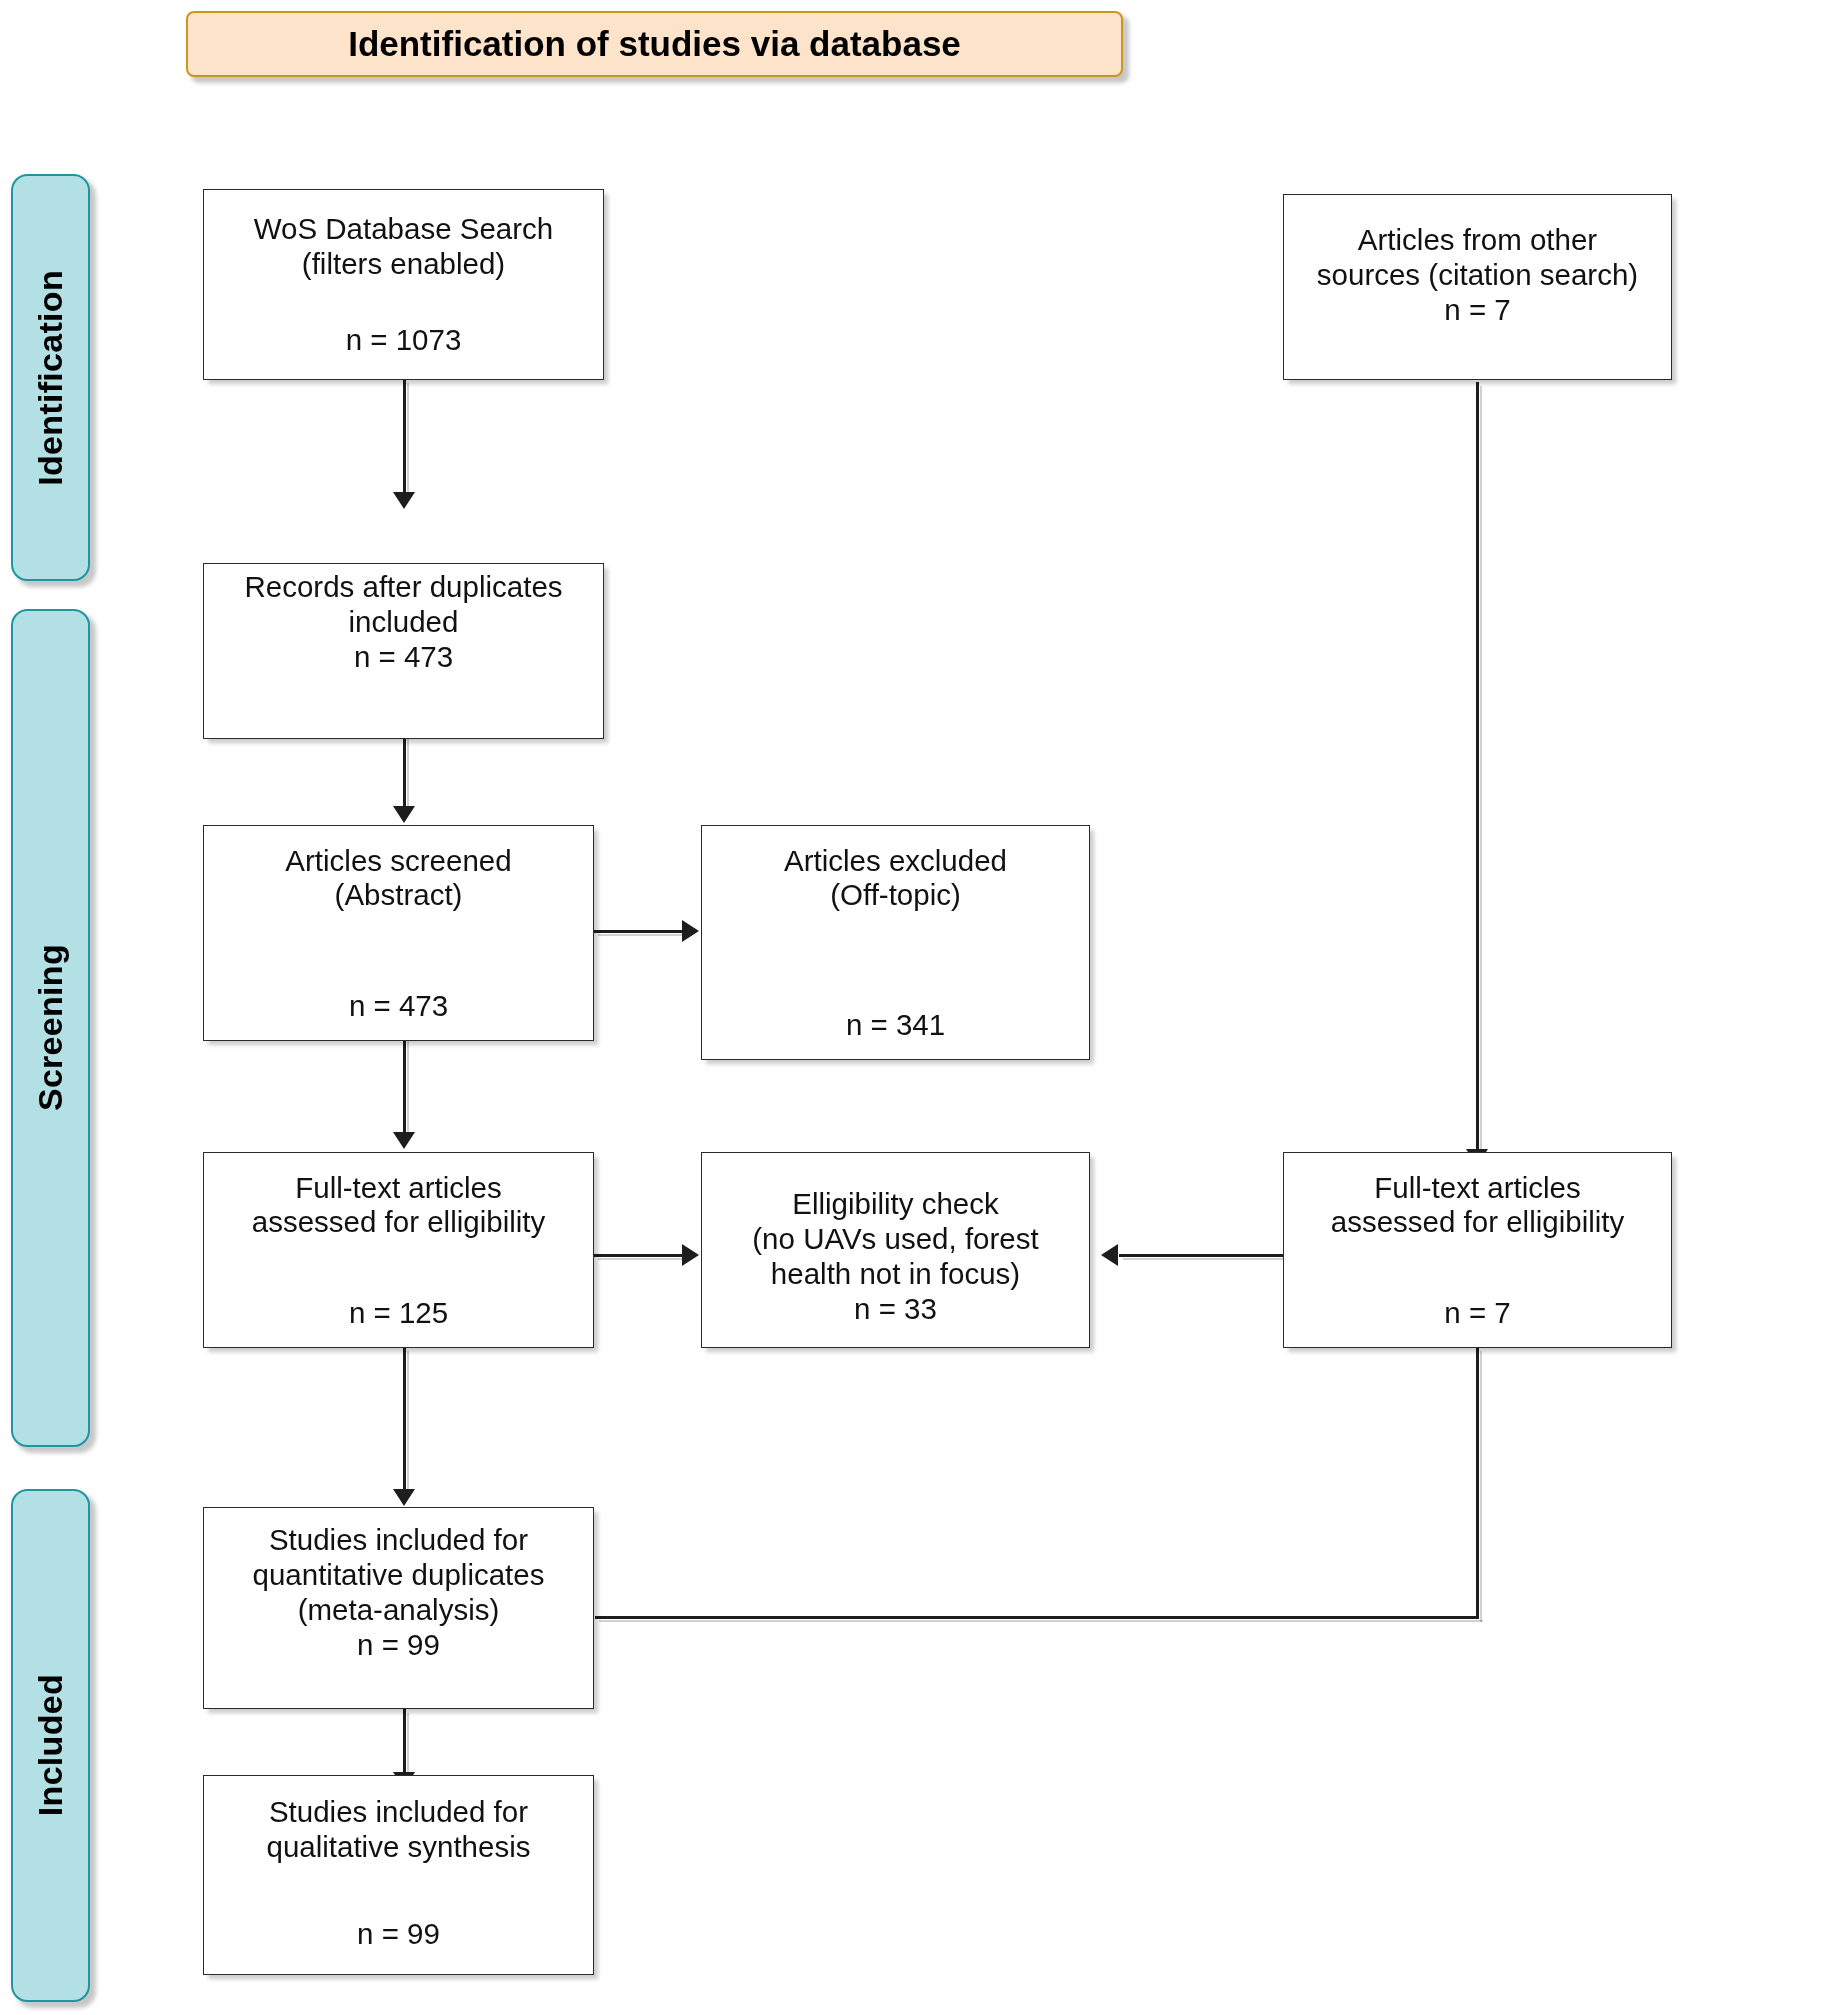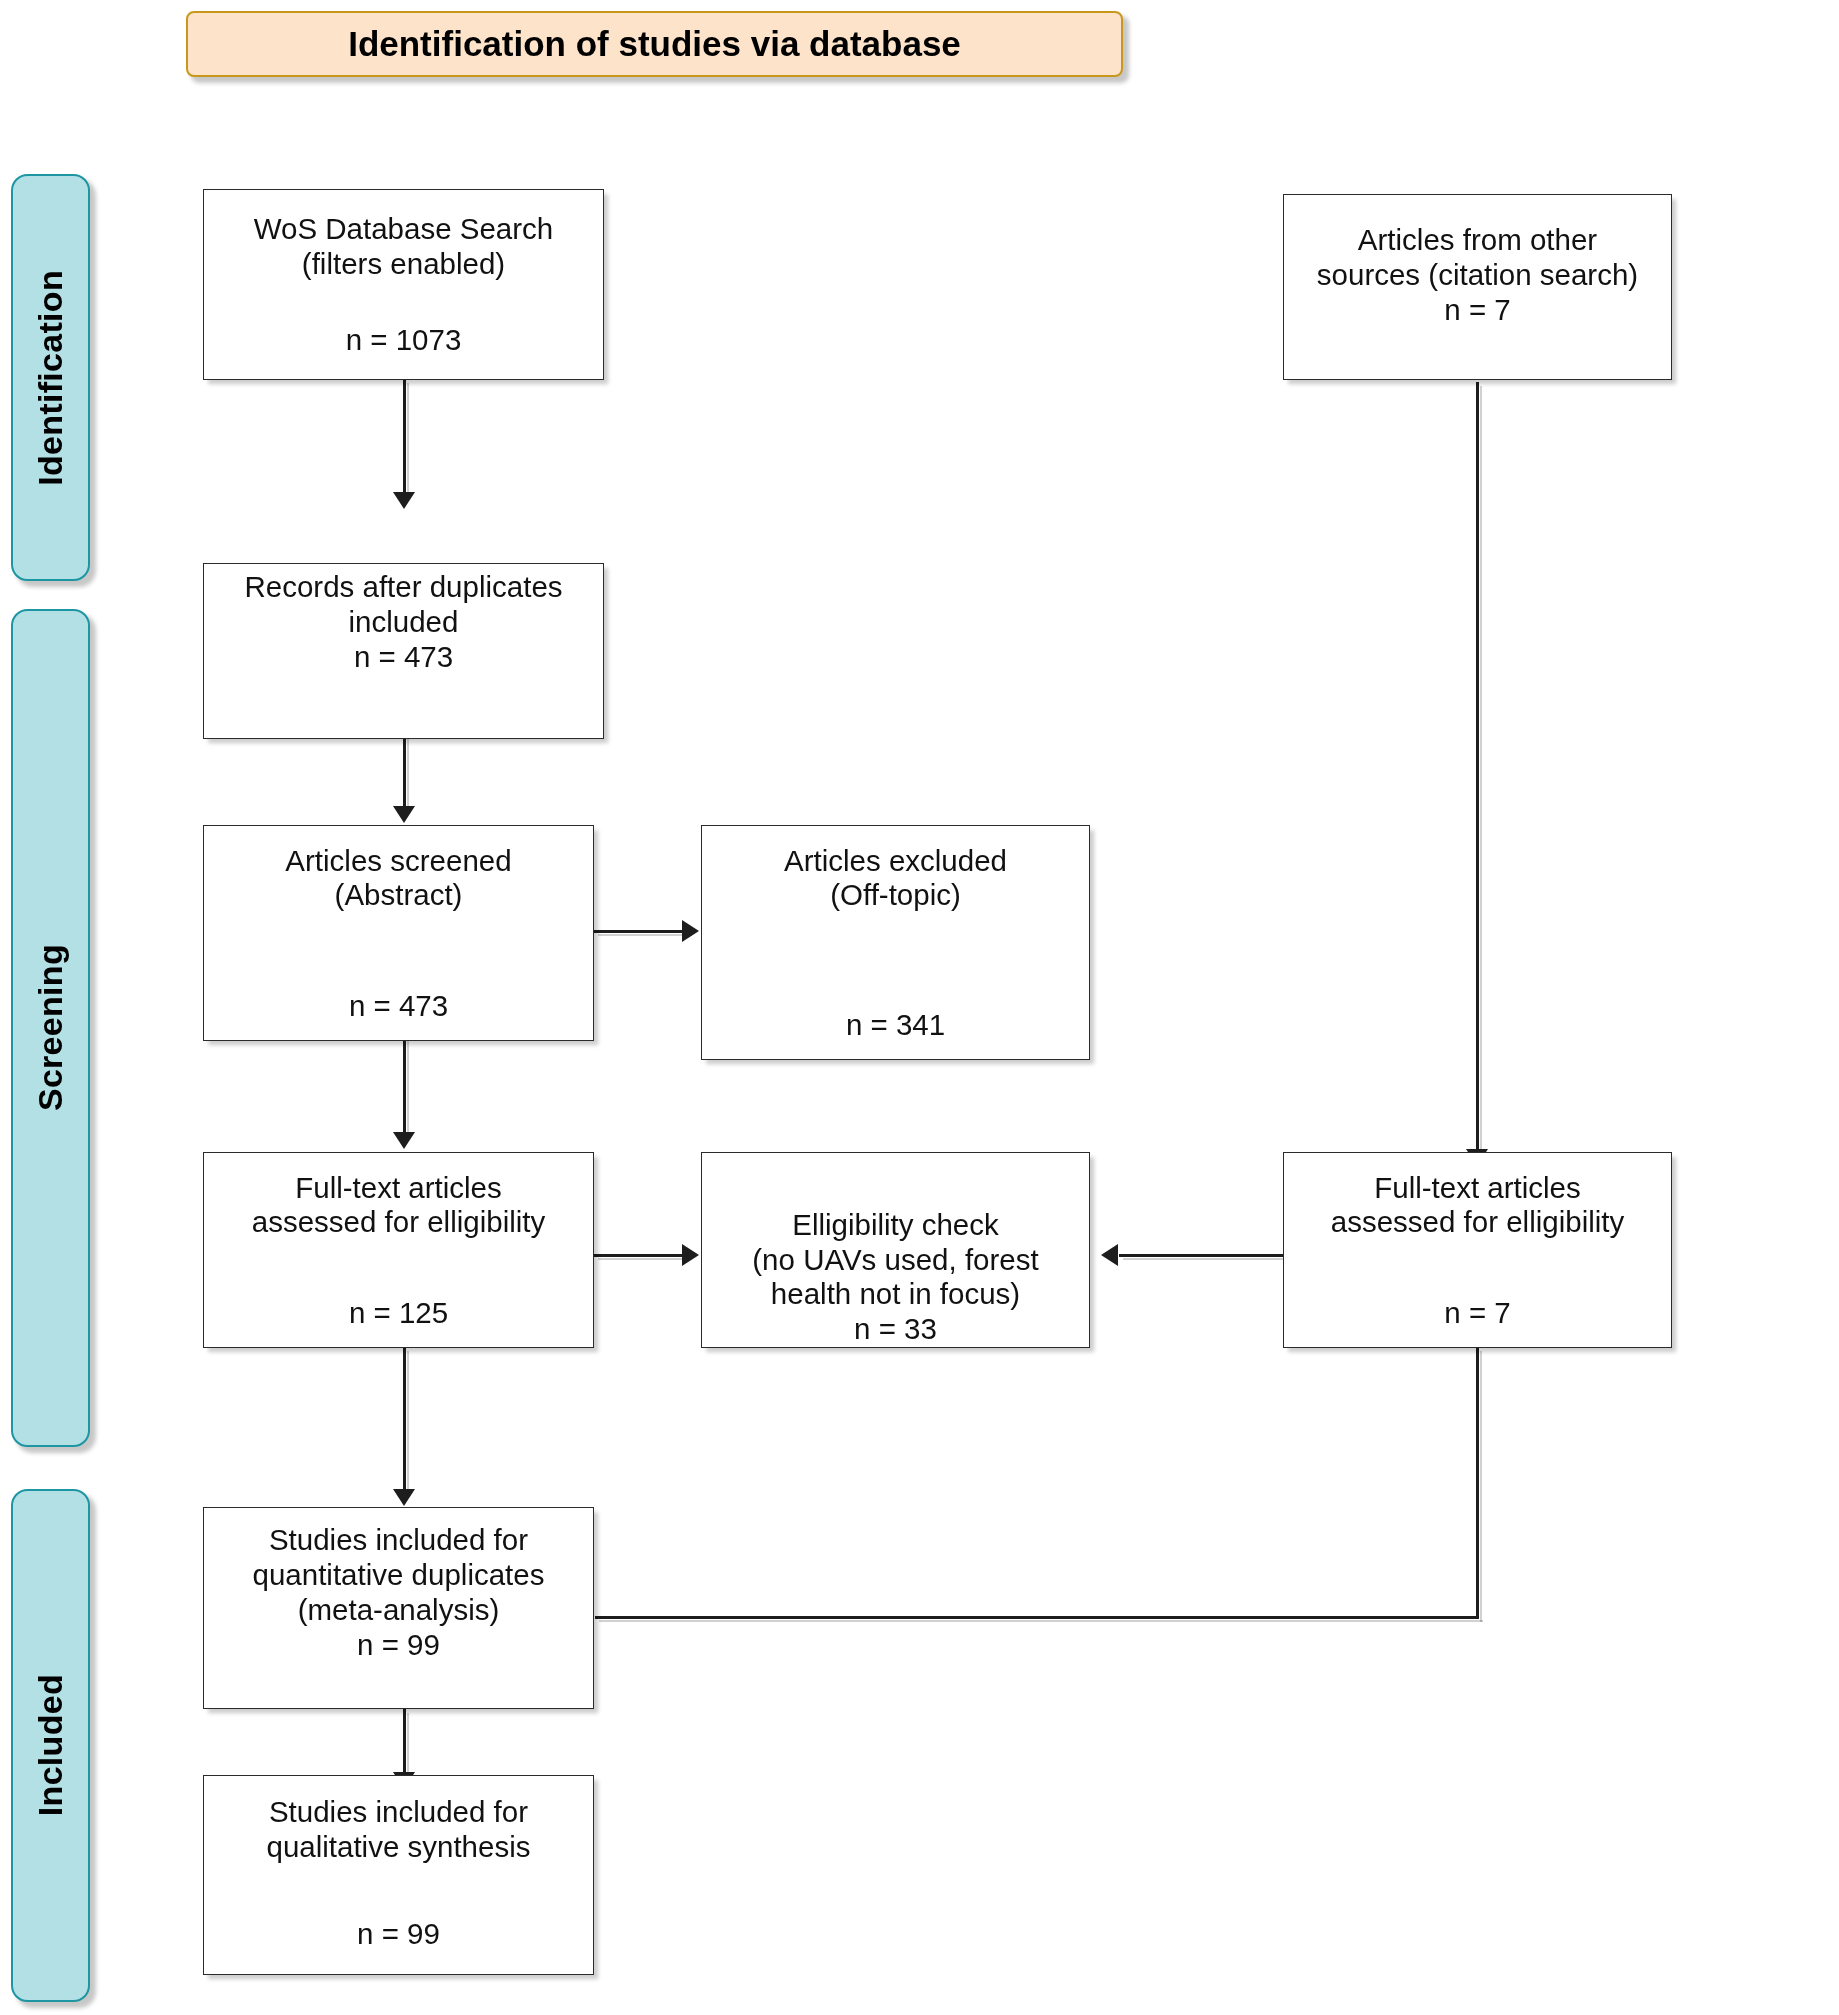--- a/index.html
+++ b/index.html
@@ -222,21 +222,21 @@
   </div>
 
   <div class="nodebox" style="left:203px; top:1152px; width:391px; height:196px; font-size:29.5px; padding-top:17.7px; justify-content:space-between; padding-bottom:16.5px;">
     <div class="lines">
       <span class="line">Full-text articles</span>
       <span class="line">assessed for elligibility</span>
     </div>
     <span class="nval">n = 125</span>
   </div>
 
-  <div class="nodebox" style="left:701px; top:1152px; width:389px; height:196px; font-size:29.5px; padding-top:14px; justify-content:flex-end;">
+  <div class="nodebox" style="left:701px; top:1152px; width:389px; height:196px; font-size:29.5px; padding-top:14px; justify-content:center;">
     <div class="lines">
       <span class="line">Elligibility check</span>
       <span class="line">(no UAVs used, forest</span>
       <span class="line">health not in focus)</span>
       <span class="nval">n = 33</span>
     </div>
   </div>
 
   <div class="nodebox" style="left:1283px; top:1152px; width:389px; height:196px; font-size:29.5px; padding-top:17.7px; justify-content:space-between; padding-bottom:16.5px;">
     <div class="lines">

